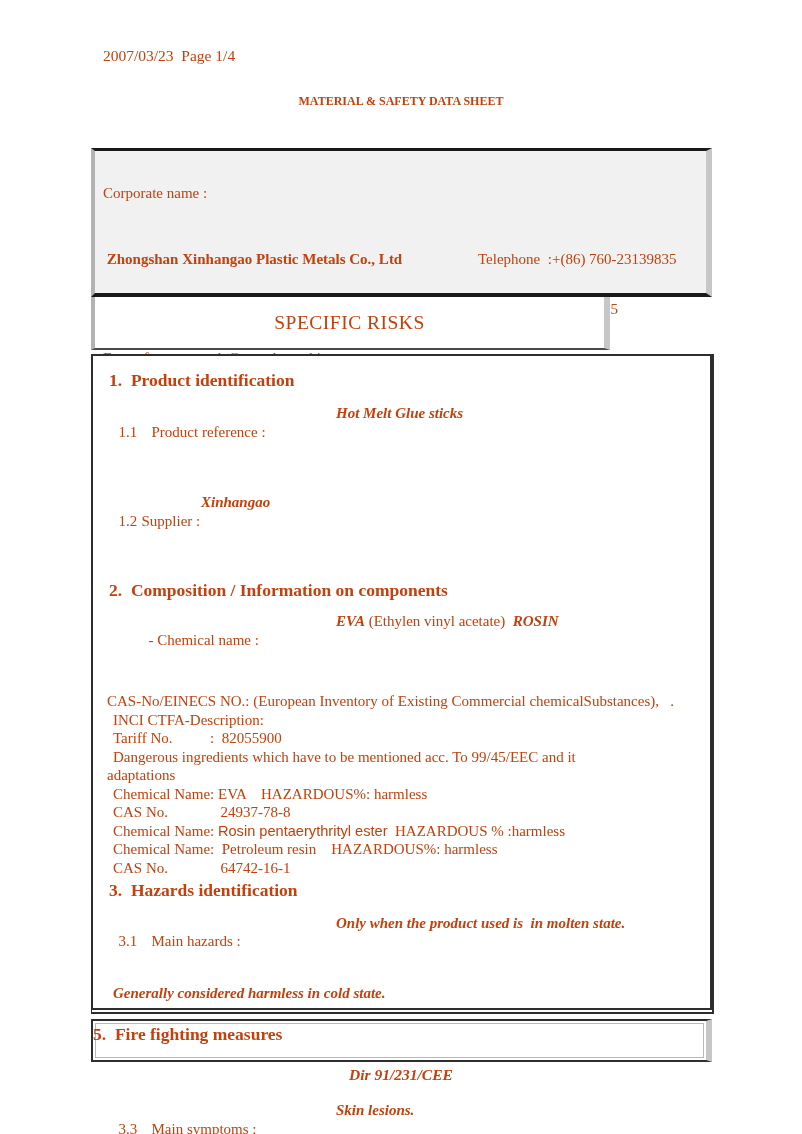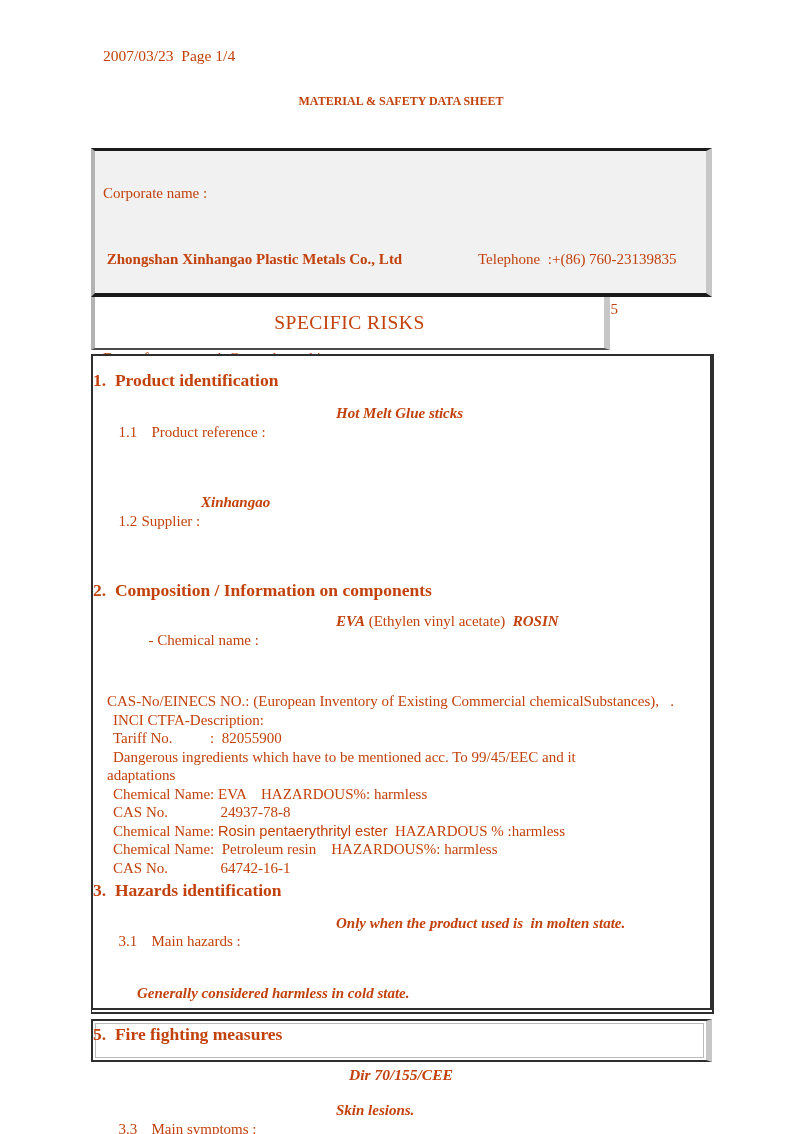--- a/index.html
+++ b/index.html
@@ -73,21 +73,21 @@
     background: #ffffff;
     border: 2px solid #2e2e2e;
     border-right: 4px solid #2e2e2e;
     border-bottom: 6px double #2e2e2e;
     font-size: 15px;
   }
   .sec-h {
     font-weight: bold;
     font-size: 17.5px;
     line-height: 20px;
-    padding-left: 0;
+    padding-left: 16px;
     white-space: pre-wrap;
   }
   .mt14 { margin-top: 14px; }
   .field {
     position: relative;
     padding-left: 3px;
     line-height: 19px;
     white-space: pre-wrap;
   }
   .field .num { display: inline-block; width: 33px; }
@@ -102,21 +102,21 @@
     font-weight: bold; font-style: italic;
     white-space: pre-wrap;
   }
   .plain { font-weight: normal; font-style: normal; }
   .comp-line { line-height: 18.5px; white-space: pre-wrap; }
   .indent { padding-left: 20px; }
   .indent-dash { padding-left: 33px; position: relative; line-height: 19px; white-space: pre-wrap; }
   .flush { padding-left: 14px; }
   .sans { font-family: "Liberation Sans", sans-serif; font-size: 14.6px; }
   .bi { font-weight: bold; font-style: italic; }
-  .gen-line { padding-left: 44px; line-height: 17.5px; white-space: pre-wrap; }
+  .gen-line { padding-left: 20px; line-height: 17.5px; white-space: pre-wrap; }
   .lh175 { line-height: 17.5px; }
 
   
   .fire-box {
     position: absolute;
     left: 91px; top: 1019px;
     width: 621px; height: 43px;
     box-sizing: border-box;
     background: #ffffff;
     border: 2px solid #2e2e2e;
@@ -212,15 +212,15 @@
       <span class="num">3.3</span><span>Main symptoms :</span>
       <span class="fvalue">Skin lesions.</span>
     </div>
 
   </div>
 
   <div class="fire-box">
     <div class="sec-h">5.  Fire fighting measures</div>
   </div>
 
-  <div class="doc-footer">Dir 70/155/CEE</div>
+  <div class="doc-footer">Dir 91/231/CEE</div>
 
 </div>
 
 </body></html>

